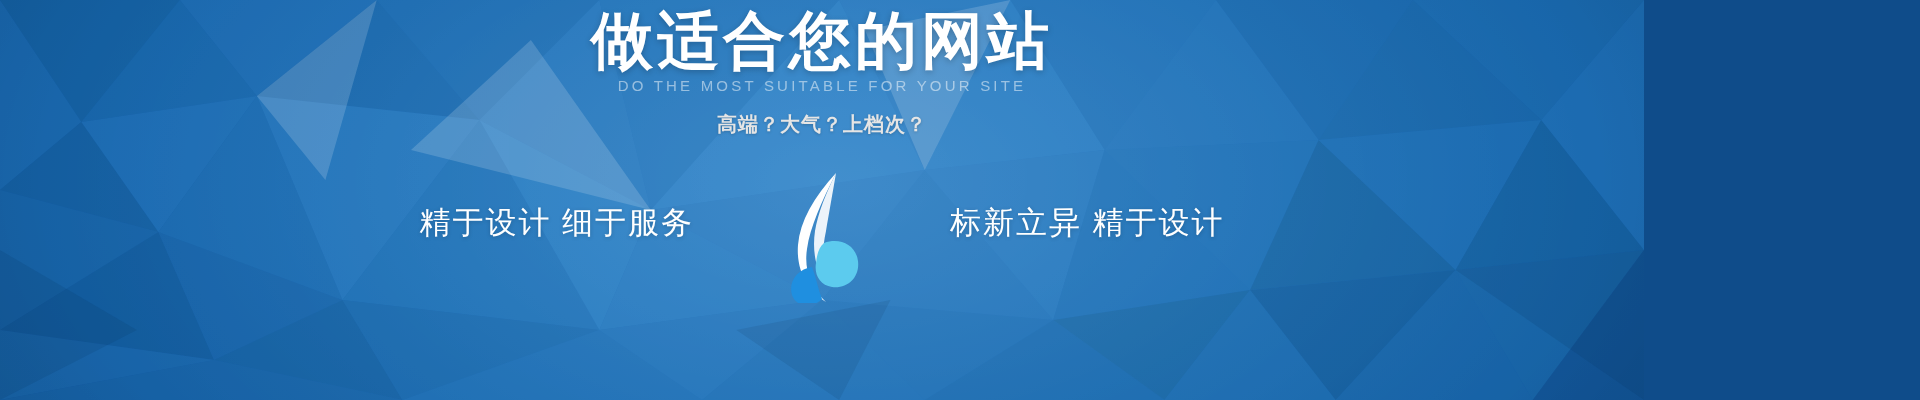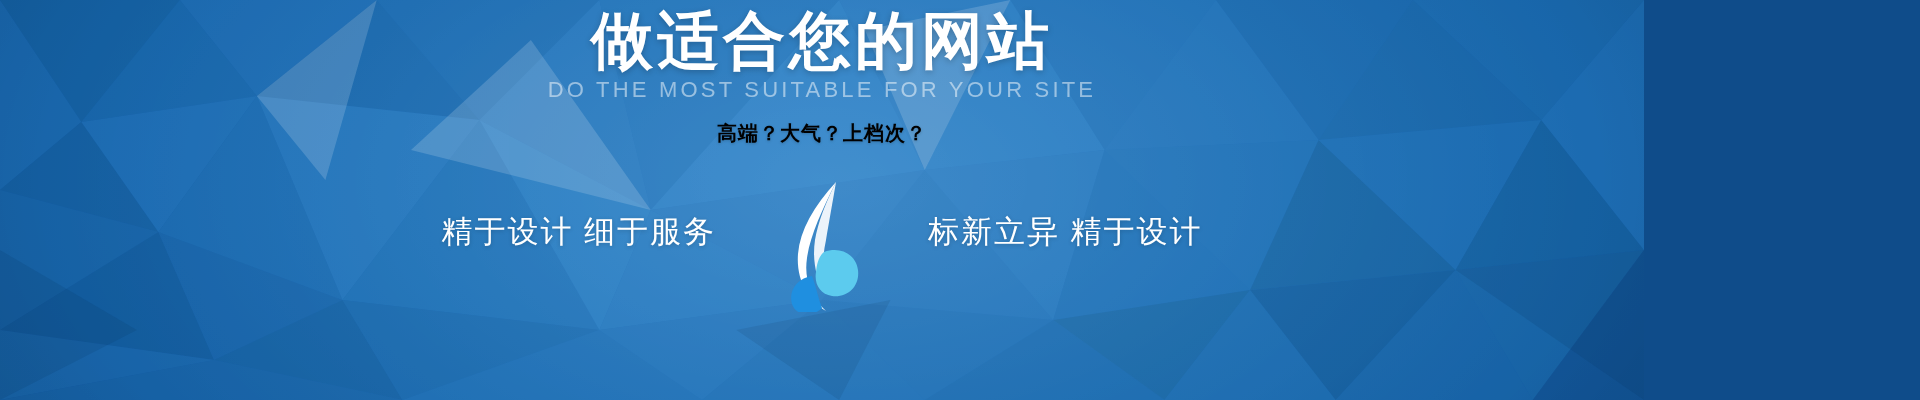--- a/index.html
+++ b/index.html
@@ -53,43 +53,43 @@
     line-height: 1.08;
     font-weight: bold;
     letter-spacing: 4px;
     text-shadow: 0 2px 6px rgba(0,0,0,0.22);
     white-space: nowrap;
   }
 
   .title-en {
     margin-top: 2px;
     color: rgba(255,255,255,0.50);
-    font-size: 22px;
+    font-size: 15px;
     letter-spacing: 3.2px;
     font-weight: 400;
     white-space: nowrap;
   }
 
   .sub-block {
     margin-top: 16px;
-    color: #000000;
+    color: #e5e5e5;
     font-size: 20px;
     font-weight: bold;
     line-height: 1.45;
     letter-spacing: 1px;
     text-shadow: 0 1px 3px rgba(0,0,0,0.20);
   }
   .sub-block > div { white-space: nowrap; }
 
   .slogan-row {
     margin-top: 18px;
     display: flex;
     align-items: center;
     justify-content: center;
-    gap: 58px;
+    gap: 80px;
     white-space: nowrap;
   }
   .slogan-text {
     color: #ffffff;
     font-size: 31px;
     letter-spacing: 2px;
     font-weight: 400;
     text-shadow: 0 1px 4px rgba(0,0,0,0.20);
   }
   .logo-mark {

